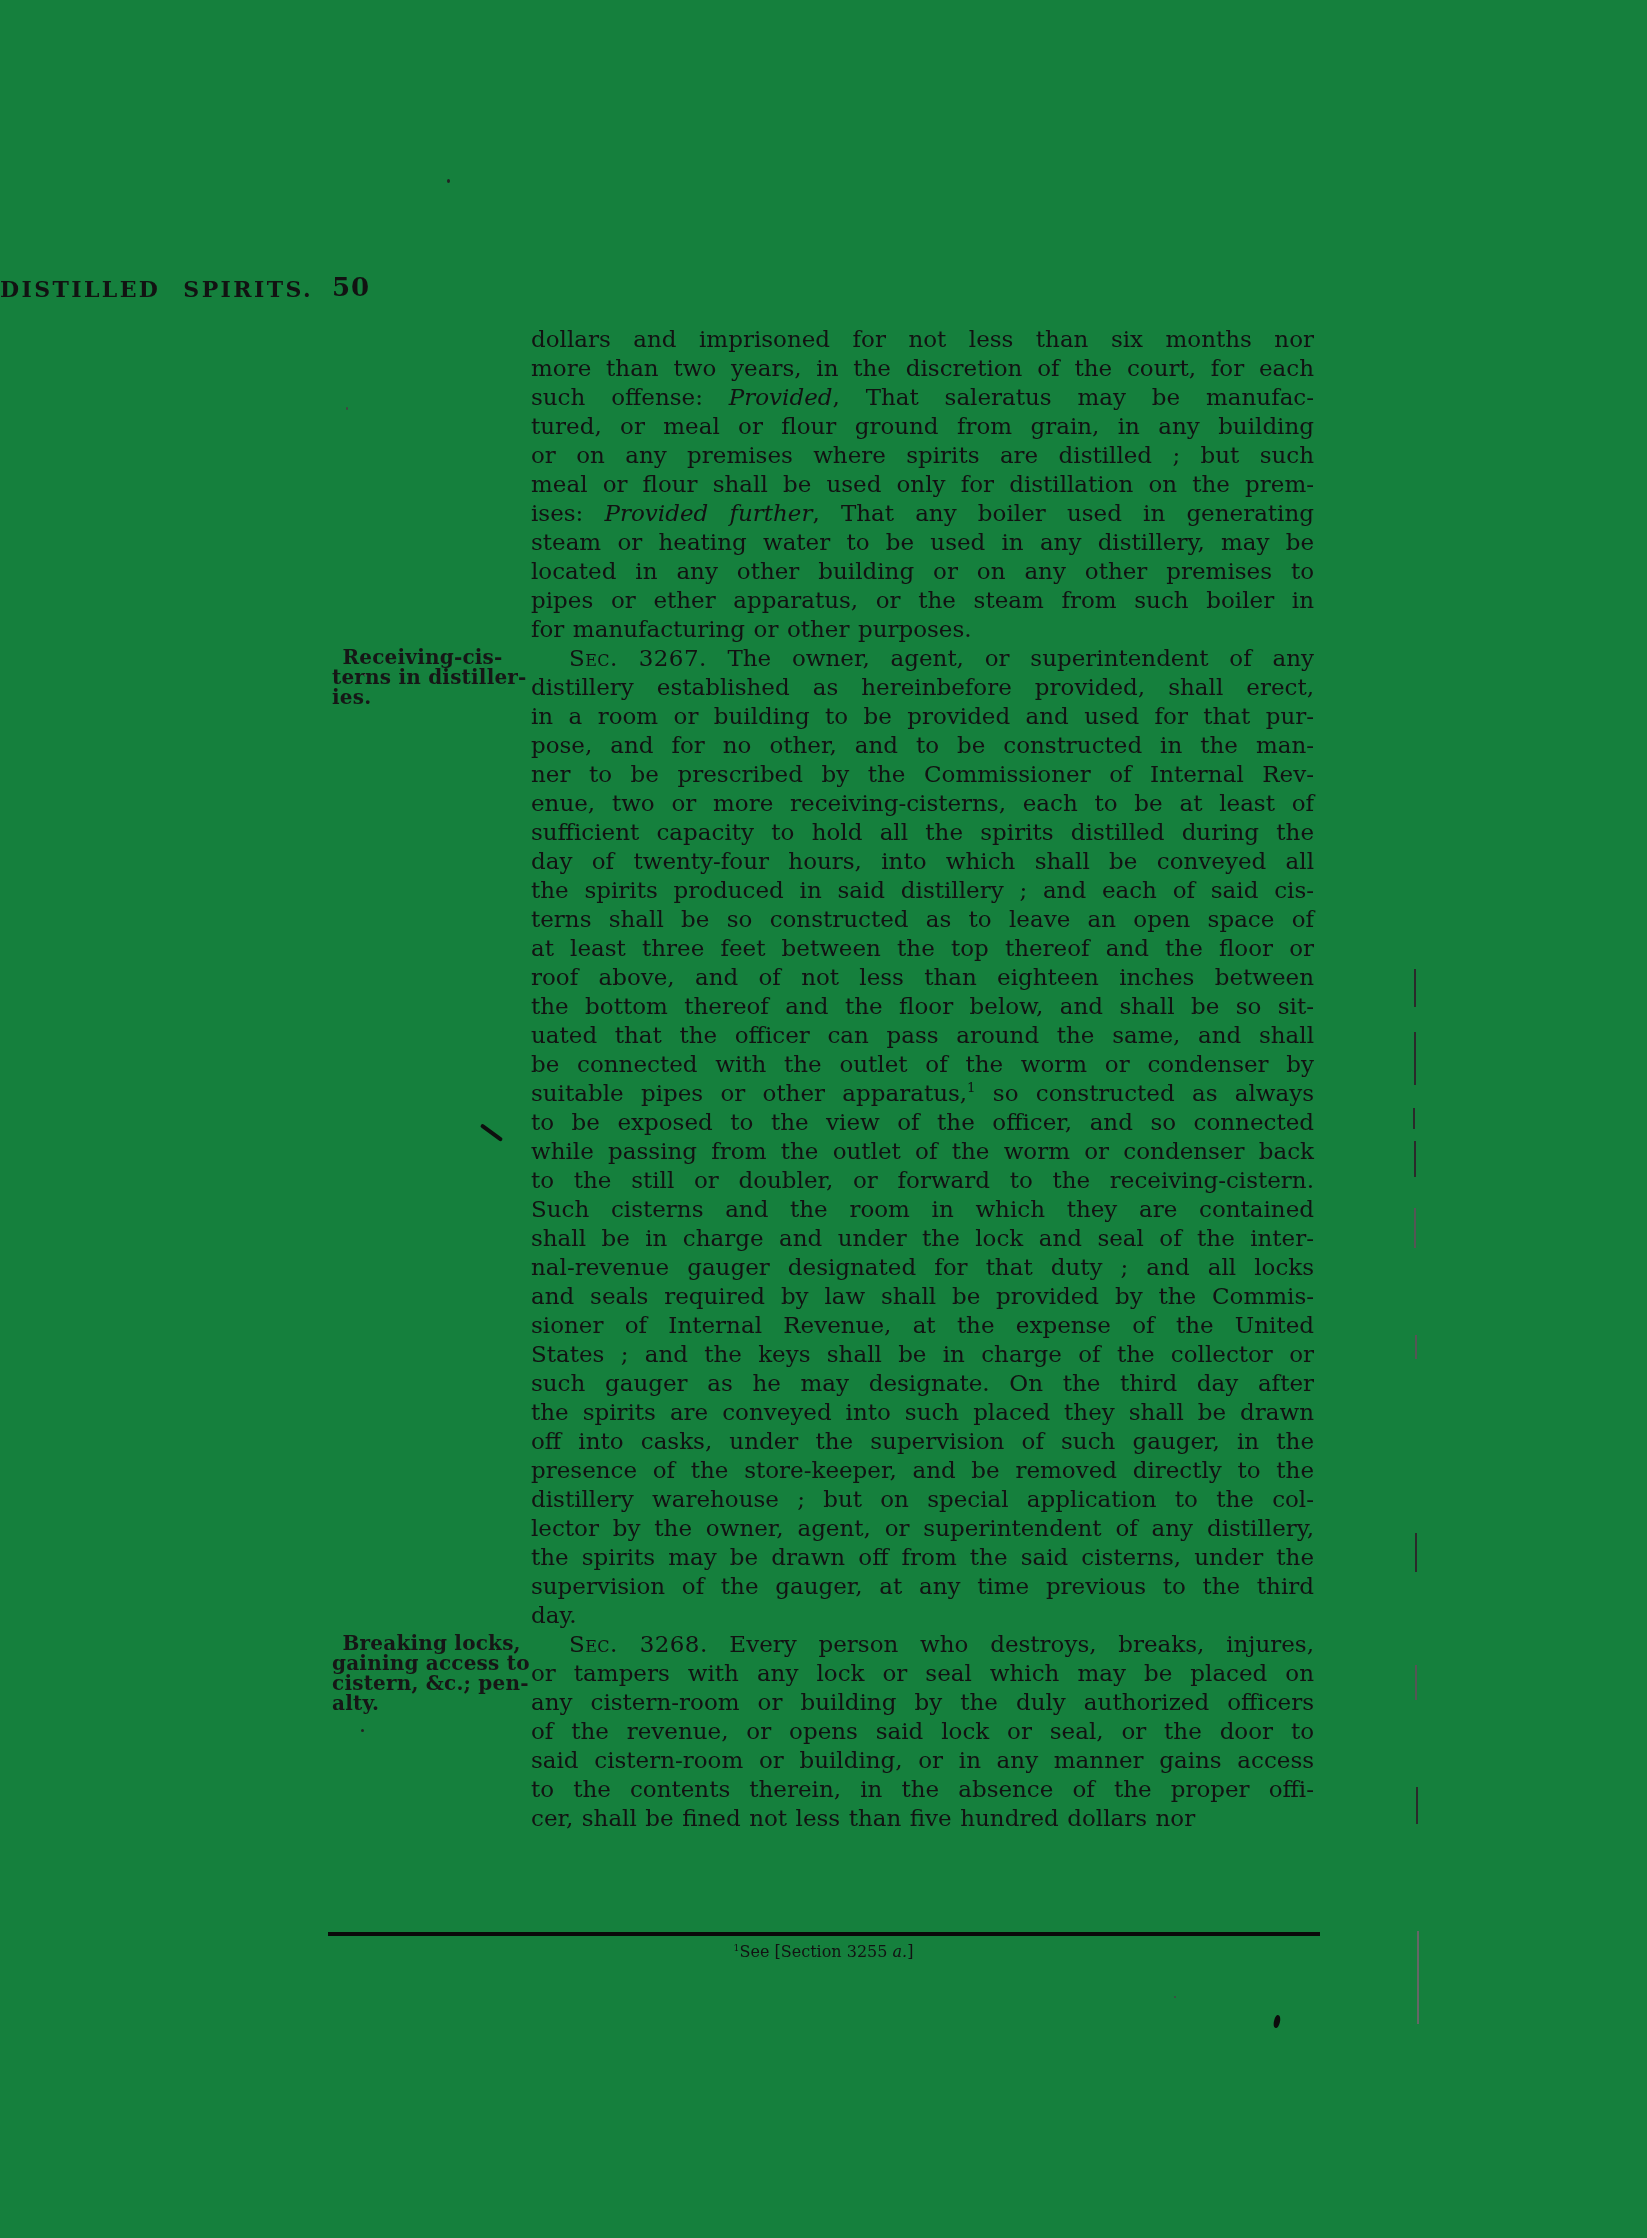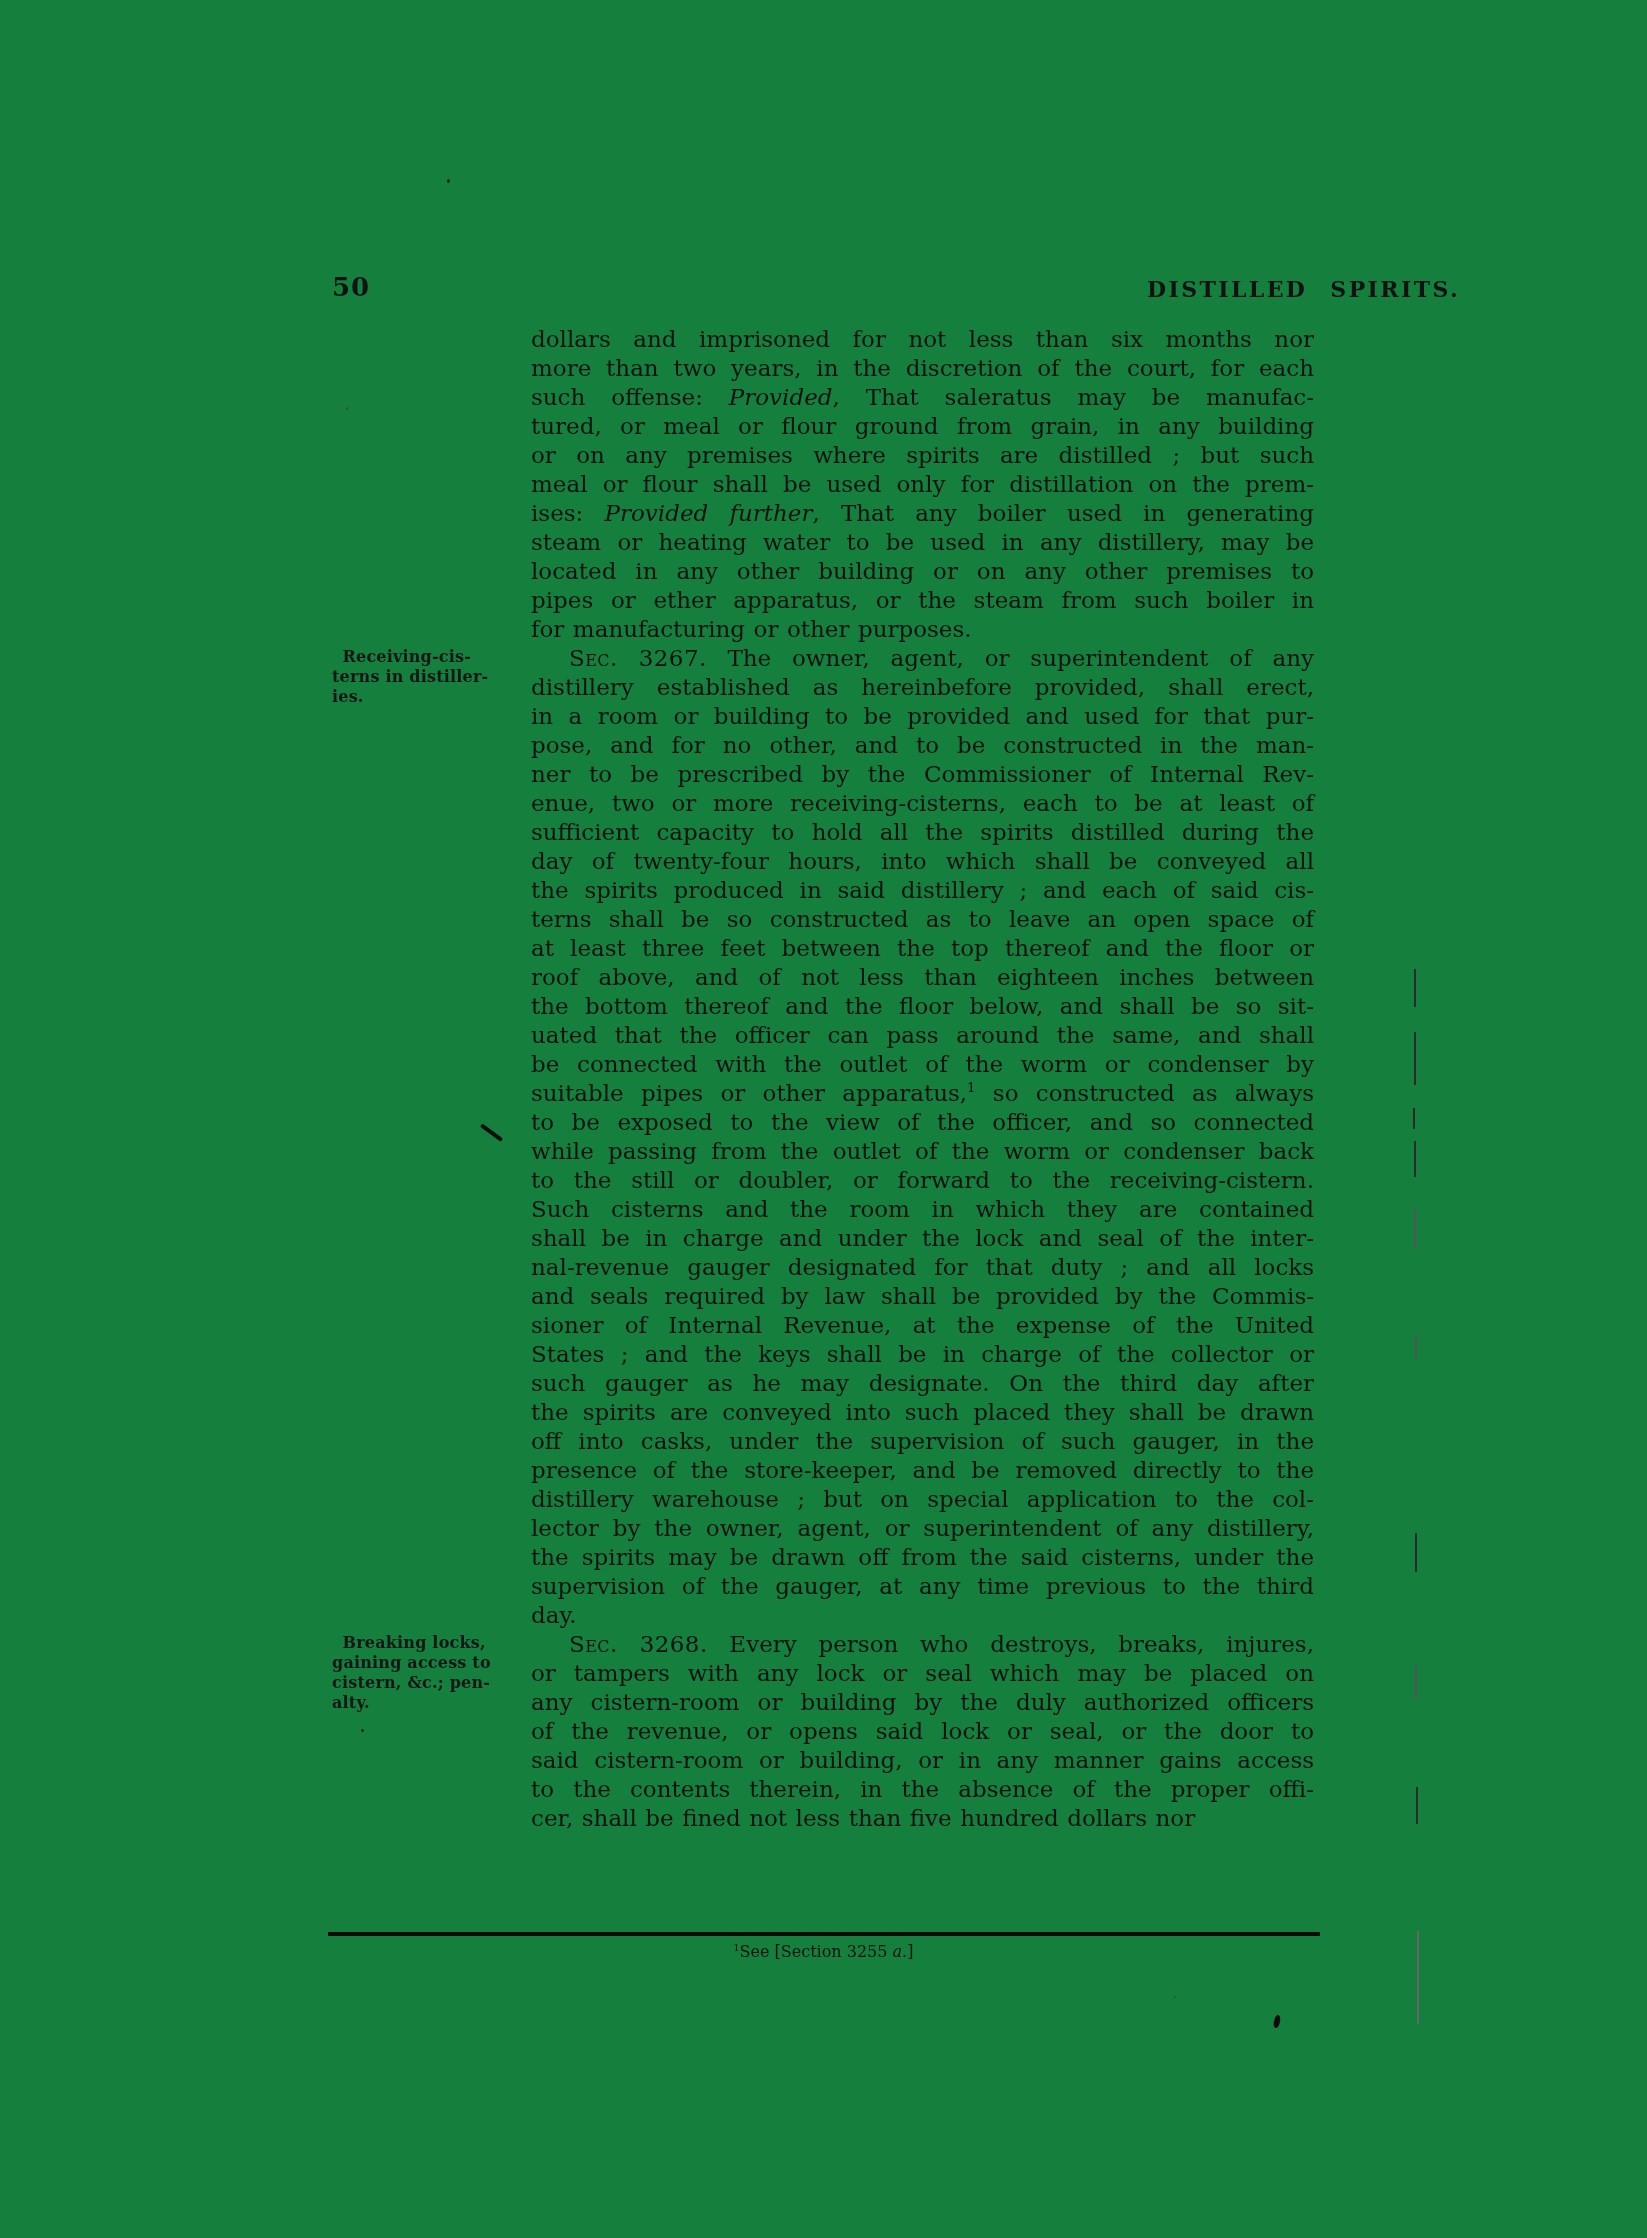--- a/index.html
+++ b/index.html
@@ -11,21 +11,21 @@
     color:#121212;
     overflow:hidden;
   }
   
   #page-number{
     position:absolute;left:332px;top:272px;
     font-size:26px;font-weight:bold;letter-spacing:0.8px;
   }
   #running-title{
     position:absolute;left:0;top:276px;width:1460px;
-    text-align:right;
+    text-align:left;
     font-size:22px;font-weight:bold;letter-spacing:2.4px;word-spacing:13px;
   }
   
   #text-column{
     position:absolute;left:531px;top:325px;width:783px;
     font-size:23px;
     font-weight:500;
   }
   .para{position:relative;}
   .line{
@@ -36,21 +36,21 @@
     word-spacing:1.2px;
   }
   .line.last{text-align-last:left;}
   .line.first{text-indent:38px;}
   .i{font-style:italic;}
   .sc{font-variant:small-caps;letter-spacing:0.4px;}
   .sup{font-size:0.58em;vertical-align:super;line-height:0;}
   
   .margin-note{
     position:absolute;left:-199px;top:3.2px;width:193px;
-    font-size:16px;font-weight:bold;color:#161616;
+    font-size:20px;font-weight:bold;color:#161616;
     letter-spacing:0.2px;
   }
   .mn-line{line-height:20px;height:20px;white-space:nowrap;}
   .mn-line.first{text-indent:10.5px;}
   
   #footnote-rule{
     position:absolute;left:328px;top:1932px;width:992px;height:4px;
     background:#0a0a0a;
   }
   #footnote{

